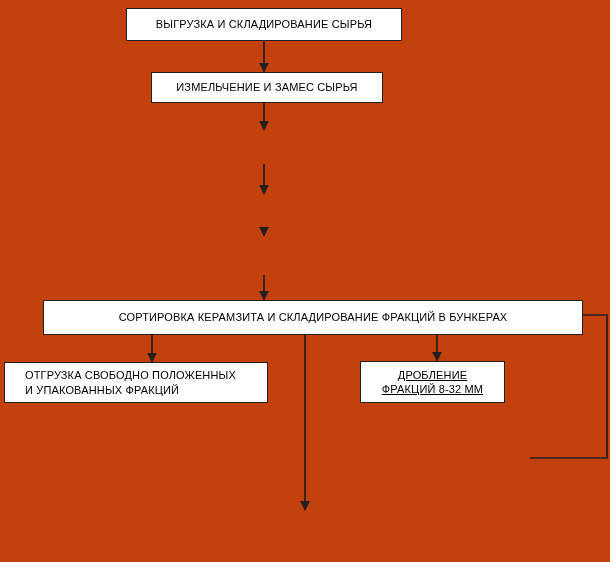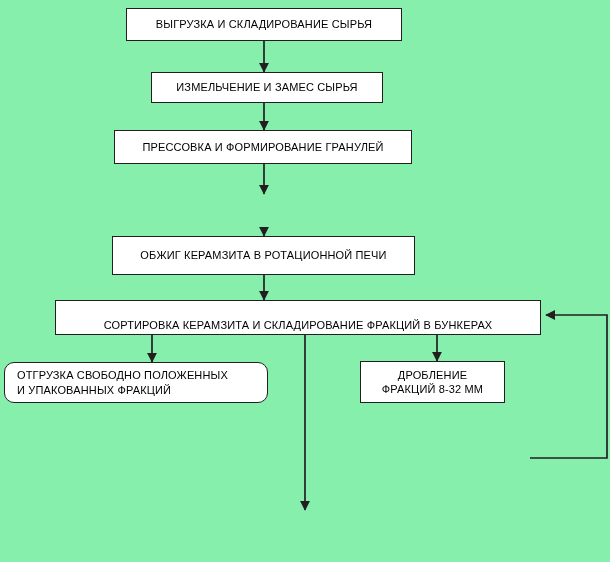--- a/index.html
+++ b/index.html
@@ -4,21 +4,21 @@
 <style>
   html, body {
     margin: 0;
     padding: 0;
     background: #ffffff;
   }
   #canvas {
     position: relative;
     width: 610px;
     height: 562px;
-    background: #86efac;
+    background: #c2410c;
     overflow: hidden;
     font-family: "Liberation Sans", sans-serif;
   }
   #wires {
     position: absolute;
     left: 0;
     top: 0;
     width: 610px;
     height: 562px;
     pointer-events: none;
@@ -35,22 +35,21 @@
     display: flex;
     align-items: center;
     justify-content: center;
     text-align: center;
     padding: 2px 6px;
     z-index: 2;
   }
   .node.left-align {
     justify-content: flex-start;
     text-align: left;
-    padding-left: 12px;
-    border-radius: 10px;
+    padding-left: 20px;
   }
   .node span { display: block; white-space: pre-line; }
 </style>
 </head>
 <body>
 
 <div id="canvas">
 
   <svg id="wires" viewBox="0 0 610 562" width="610" height="562">
     <defs>
@@ -81,38 +80,32 @@
   </svg>
 
   <div class="node" style="left:126px; top:8px; width:276px; height:33px;">
     <span>ВЫГРУЗКА И СКЛАДИРОВАНИЕ СЫРЬЯ</span>
   </div>
 
   <div class="node" style="left:151px; top:72px; width:232px; height:31px;">
     <span>ИЗМЕЛЬЧЕНИЕ И ЗАМЕС СЫРЬЯ</span>
   </div>
 
-  <div class="node" style="left:114px; top:130px; width:298px; height:34px;">
-    <span>ПРЕССОВКА И ФОРМИРОВАНИЕ ГРАНУЛЕЙ</span>
-  </div>
 
 
-  <div class="node" style="left:112px; top:236px; width:303px; height:39px;">
-    <span>ОБЖИГ КЕРАМЗИТА В РОТАЦИОННОЙ ПЕЧИ</span>
-  </div>
 
-  <div class="node" style="left:55px; top:300px; width:486px; height:35px;align-items:flex-end;">
+  <div class="node" style="left:43px; top:300px; width:540px; height:35px;">
     <span>СОРТИРОВКА КЕРАМЗИТА И СКЛАДИРОВАНИЕ ФРАКЦИЙ В БУНКЕРАХ</span>
   </div>
 
   <div class="node left-align" style="left:4px; top:362px; width:264px; height:41px;">
     <span>ОТГРУЗКА СВОБОДНО ПОЛОЖЕННЫХ
 И УПАКОВАННЫХ ФРАКЦИЙ</span>
   </div>
 
-  <div class="node" style="left:360px; top:361px; width:145px; height:42px;">
+  <div class="node" style="left:360px; top:361px; width:145px; height:42px;text-decoration:underline;">
     <span>ДРОБЛЕНИЕ
 ФРАКЦИЙ 8-32 ММ</span>
   </div>
 
 
 
 </div>
 
 </body></html>

